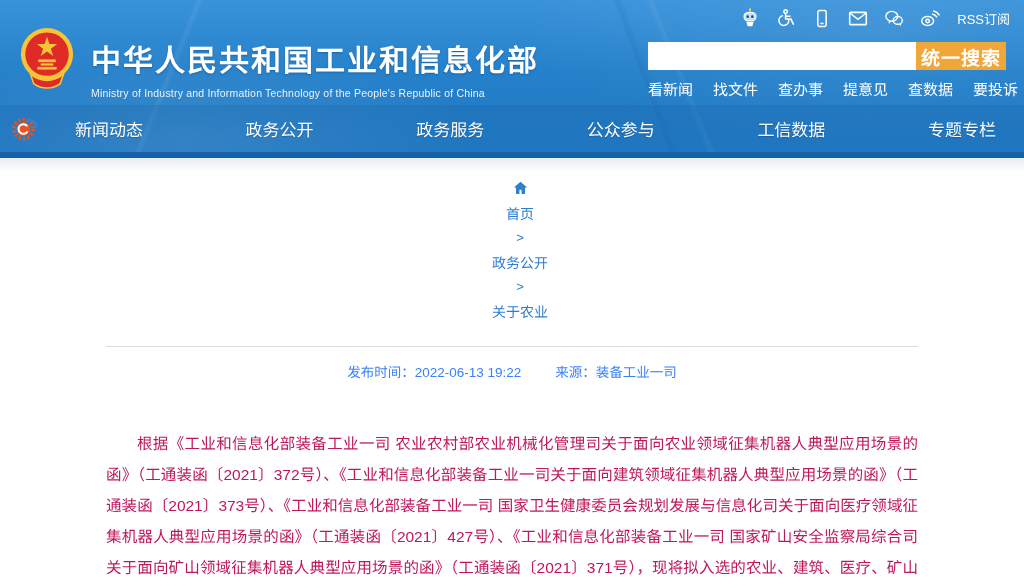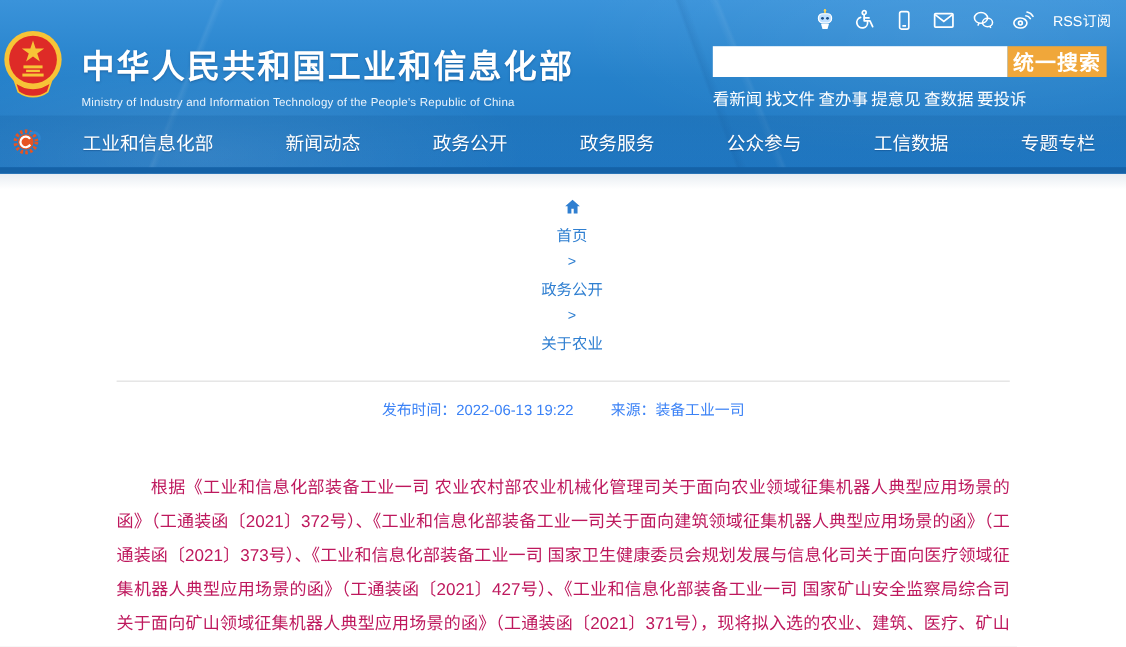--- a/index.html
+++ b/index.html
@@ -27,38 +27,38 @@
       radial-gradient(500px 160px at 85% 20%, rgba(255,255,255,.08), transparent 70%);
   }
 
   
   .utility { position:absolute; top:7px; right:14px; display:flex; align-items:center; gap:14px; z-index:3; }
   .utility .uicon { width:22px; height:22px; display:flex; align-items:center; justify-content:center; cursor:pointer; }
   .utility svg { display:block; }
   .rss-label { color:#ffffff; font-size:13px; cursor:pointer; margin-left:2px; }
 
   
-  .brand { position:absolute; left:2px; top:26px; display:flex; align-items:flex-start; z-index:2;justify-content:space-between; }
+  .brand { position:absolute; left:19px; top:26px; display:flex; align-items:flex-start; z-index:2;justify-content:space-between; }
   .brand .emblem { margin-right:16px; }
   .brand-text { padding-top:10px; }
   .site-zh { color:#ffffff; font-size:30px; font-weight:bold; letter-spacing:2px; text-shadow:0 1px 2px rgba(0,40,90,.35); }
   .site-en { color:#e8f3fc; font-size:10.5px; margin-top:7px; letter-spacing:.2px; }
 
   
   .search-wrap { position:absolute; left:648px; top:42px; display:flex; z-index:3; }
   .search-input {
     width:268px; height:28px; border:none; outline:none; background:#ffffff;
     padding:0 8px; font-size:14px; color:#333;
   }
   .search-btn {
     width:90px; height:28px; border:none; background:#f0a73a; color:#ffffff;
     font-size:19px; font-weight:bold; cursor:pointer; letter-spacing:1px;
     font-family:"Liberation Sans", sans-serif;
   }
-  .quick-links { position:absolute; left:648px; top:78px; display:flex; gap:3px; z-index:3; }
+  .quick-links { position:absolute; left:648px; top:78px; display:flex; gap:20px; z-index:3; }
   .quick-links span { color:#ffffff; font-size:15px; cursor:pointer; white-space:nowrap; }
 
   
   .nav {
     position:absolute; left:0; right:0; bottom:0; height:53px; z-index:2;
     background:linear-gradient(180deg, rgba(27,104,170,.35), rgba(27,104,170,.05));
     border-bottom:6px solid #1562a7;
     display:flex; align-items:center;
   }
   .nav-logo { position:absolute; left:12px; top:9px; }
@@ -181,21 +181,20 @@
     <div class="nav">
       <span class="nav-logo">
         <svg width="27" height="29" viewBox="0 0 27 29">
           <circle cx="11.5" cy="15" r="9.6" fill="none" stroke="#e65423" stroke-width="3.4" stroke-dasharray="2.3 2.1"></circle>
           <circle cx="11.5" cy="15" r="7" fill="#e65423"></circle>
           <path d="M15.3 12.3a4.8 4.8 0 1 0 .2 5.2" fill="none" stroke="#ffffff" stroke-width="2"></path>
           <path d="M15.5 7.2c5-2.2 9.5 1 8.2 6.2" fill="none" stroke="#2e86d1" stroke-width="2.2"></path>
         </svg>
       </span>
       <ul class="nav-items">
-        <li>工业和信息化部</li>
         <li>新闻动态</li>
         <li>政务公开</li>
         <li>政务服务</li>
         <li>公众参与</li>
         <li>工信数据</li>
         <li>专题专栏</li>
       </ul>
     </div>
   </div>
 

